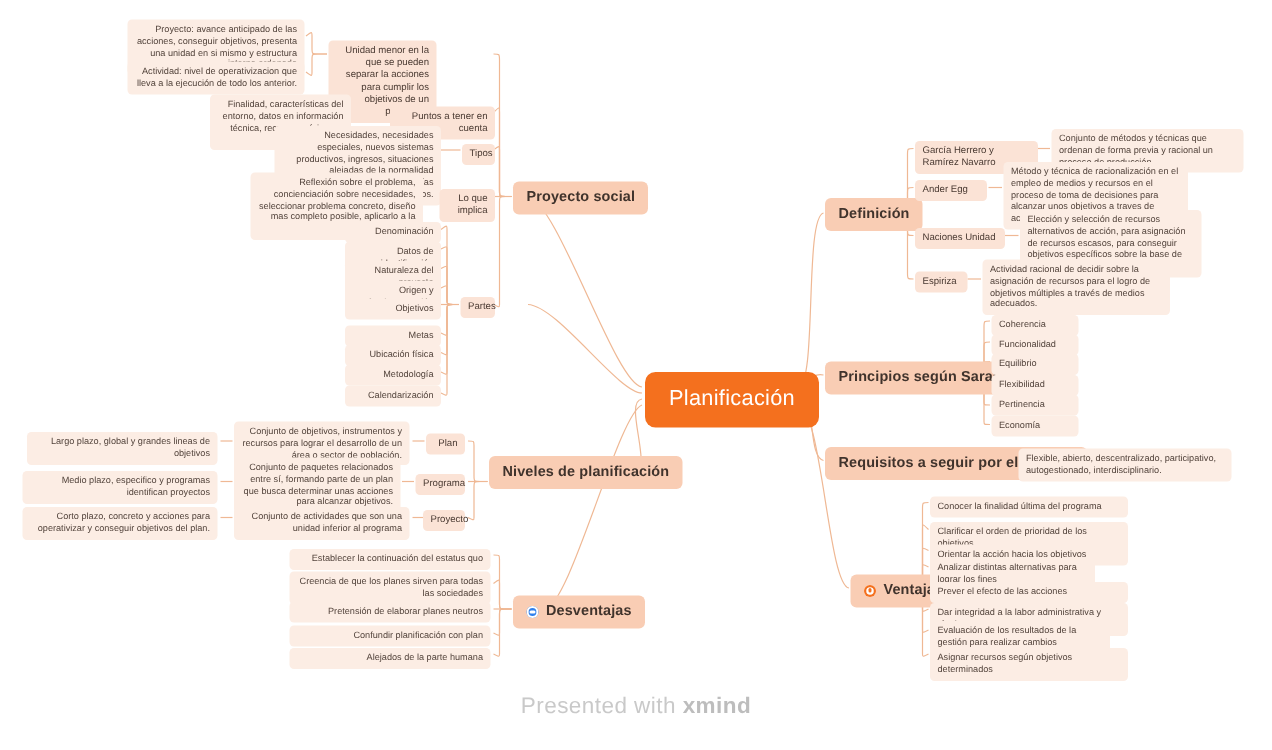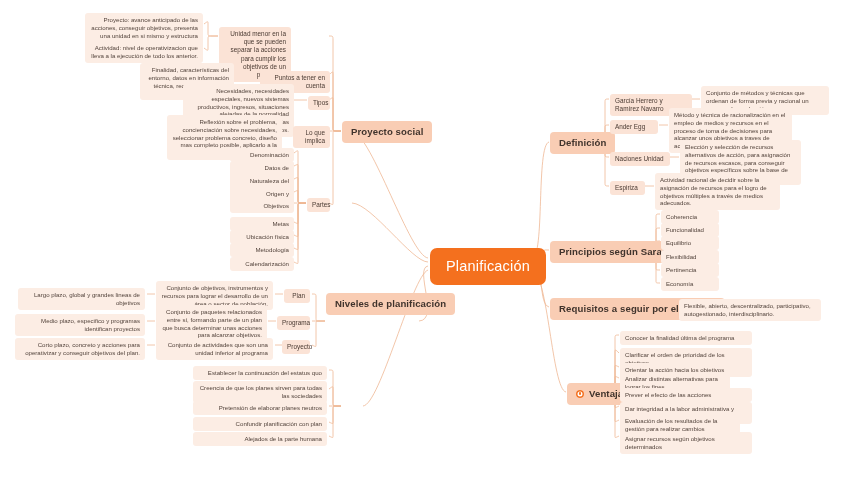--- a/index.html
+++ b/index.html
@@ -262,36 +262,44 @@
   </div>
   <div class="node leaf" style="left:620px; top:331px; width:132px;">Conocer la finalidad última del programa</div>
   <div class="node leaf" style="left:620px; top:348px; width:132px;">Clarificar el orden de prioridad de los objetivos</div>
   <div class="node leaf" style="left:620px; top:363px; width:132px;">Orientar la acción hacia los objetivos</div>
   <div class="node leaf" style="left:620px; top:372px; width:110px;">Analizar distintas alternativas para lograr los fines</div>
   <div class="node leaf" style="left:620px; top:388px; width:132px;">Prever el efecto de las acciones</div>
   <div class="node leaf" style="left:620px; top:402px; width:132px;">Dar integridad a la labor administrativa y técnica</div>
   <div class="node leaf" style="left:620px; top:414px; width:120px;">Evaluación de los resultados de la gestión para realizar cambios</div>
   <div class="node leaf" style="left:620px; top:432px; width:132px;">Asignar recursos según objetivos determinados</div>
 
+  <div class="node main" style="left:342px; top:397px;">
+    <span class="badge blue"></span>
+    <span>Desventajas</span>
+  </div>
   <div class="node leaf txt-right" style="left:193px; top:366px; width:134px;">Establecer la continuación del estatus quo</div>
   <div class="node leaf txt-right" style="left:193px; top:381px; width:134px;">Creencia de que los planes sirven para todas las sociedades</div>
   <div class="node leaf txt-right" style="left:193px; top:401px; width:134px;">Pretensión de elaborar planes neutros</div>
   <div class="node leaf txt-right" style="left:193px; top:417px; width:134px;">Confundir planificación con plan</div>
   <div class="node leaf txt-right" style="left:193px; top:432px; width:134px;">Alejados de la parte humana</div>
 
-  <div class="node main" style="left:326px; top:293px;justify-content:center;">
+  <div class="node main" style="left:326px; top:304px;justify-content:center;">
     <span>Niveles de planificación</span>
   </div>
 
   <div class="node sub txt-right" style="left:284px; top:289px; width:26px;">Plan</div>
   <div class="node leaf txt-right" style="left:156px; top:281px; width:117px;">Conjunto de objetivos, instrumentos y recursos para lograr el desarrollo de un área o sector de población.</div>
   <div class="node leaf txt-right" style="left:18px; top:288px; width:127px;">Largo plazo, global y grandes lineas de objetivos</div>
 
   <div class="node sub txt-right" style="left:277px; top:316px; width:33px;">Programa</div>
   <div class="node leaf txt-right" style="left:156px; top:305px; width:111px;">Conjunto de paquetes relacionados entre sí, formando parte de un plan que busca determinar unas acciones para alcanzar objetivos.</div>
   <div class="node leaf txt-right" style="left:15px; top:314px; width:130px;">Medio plazo, especifico y programas identifican proyectos</div>
 
   <div class="node sub txt-right" style="left:282px; top:340px; width:28px;">Proyecto</div>
   <div class="node leaf txt-right" style="left:156px; top:338px; width:117px;">Conjunto de actividades que son una unidad inferior al programa</div>
   <div class="node leaf txt-right" style="left:15px; top:338px; width:130px;">Corto plazo, concreto y acciones para operativizar y conseguir objetivos del plan.</div>
 
+  <div id="footer">
+    <span>Presented with</span>
+    <b>xmind</b>
+  </div>
 
 </div>
 
 </body></html>

